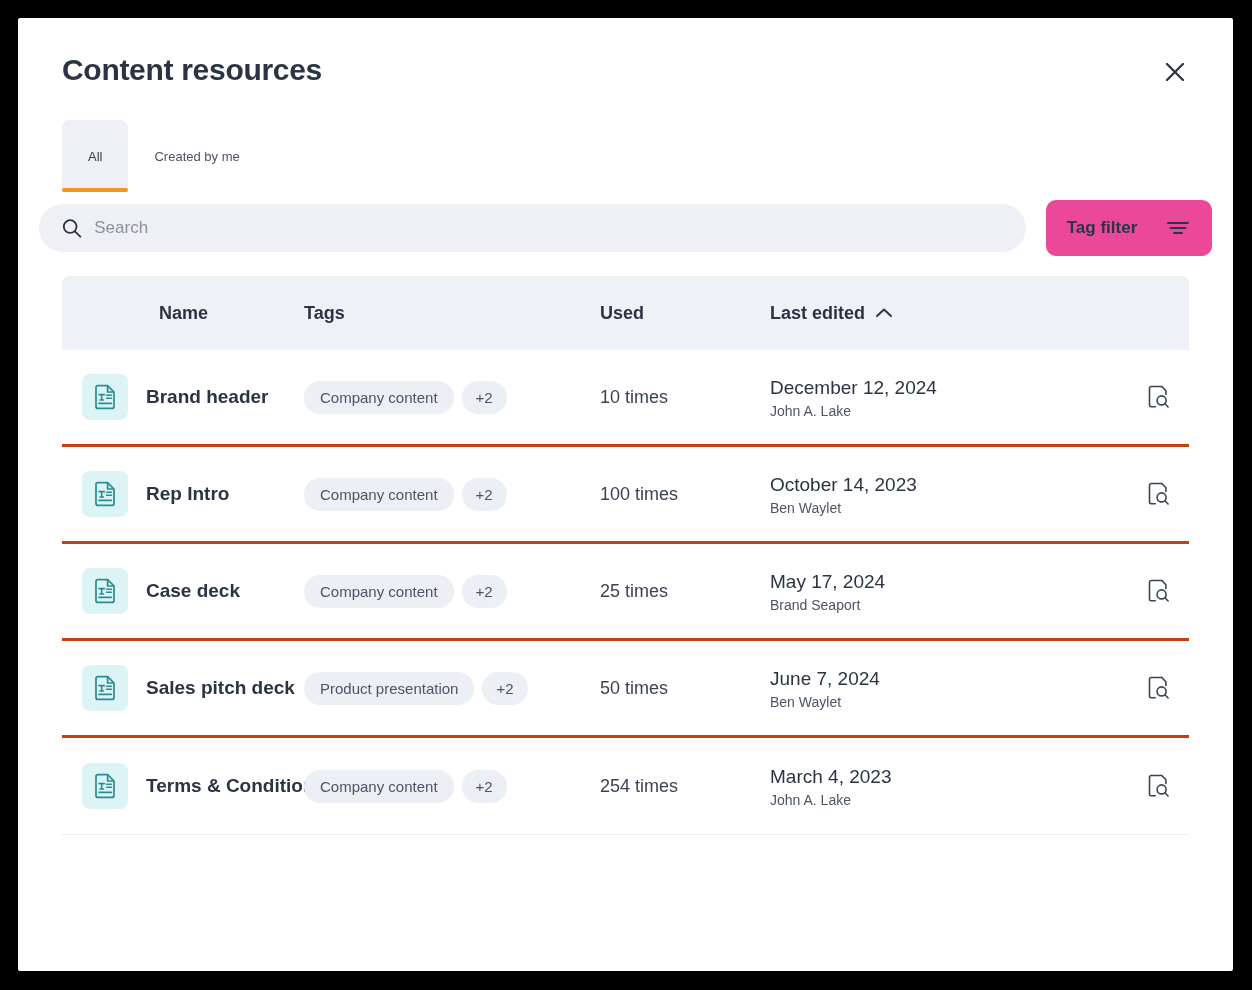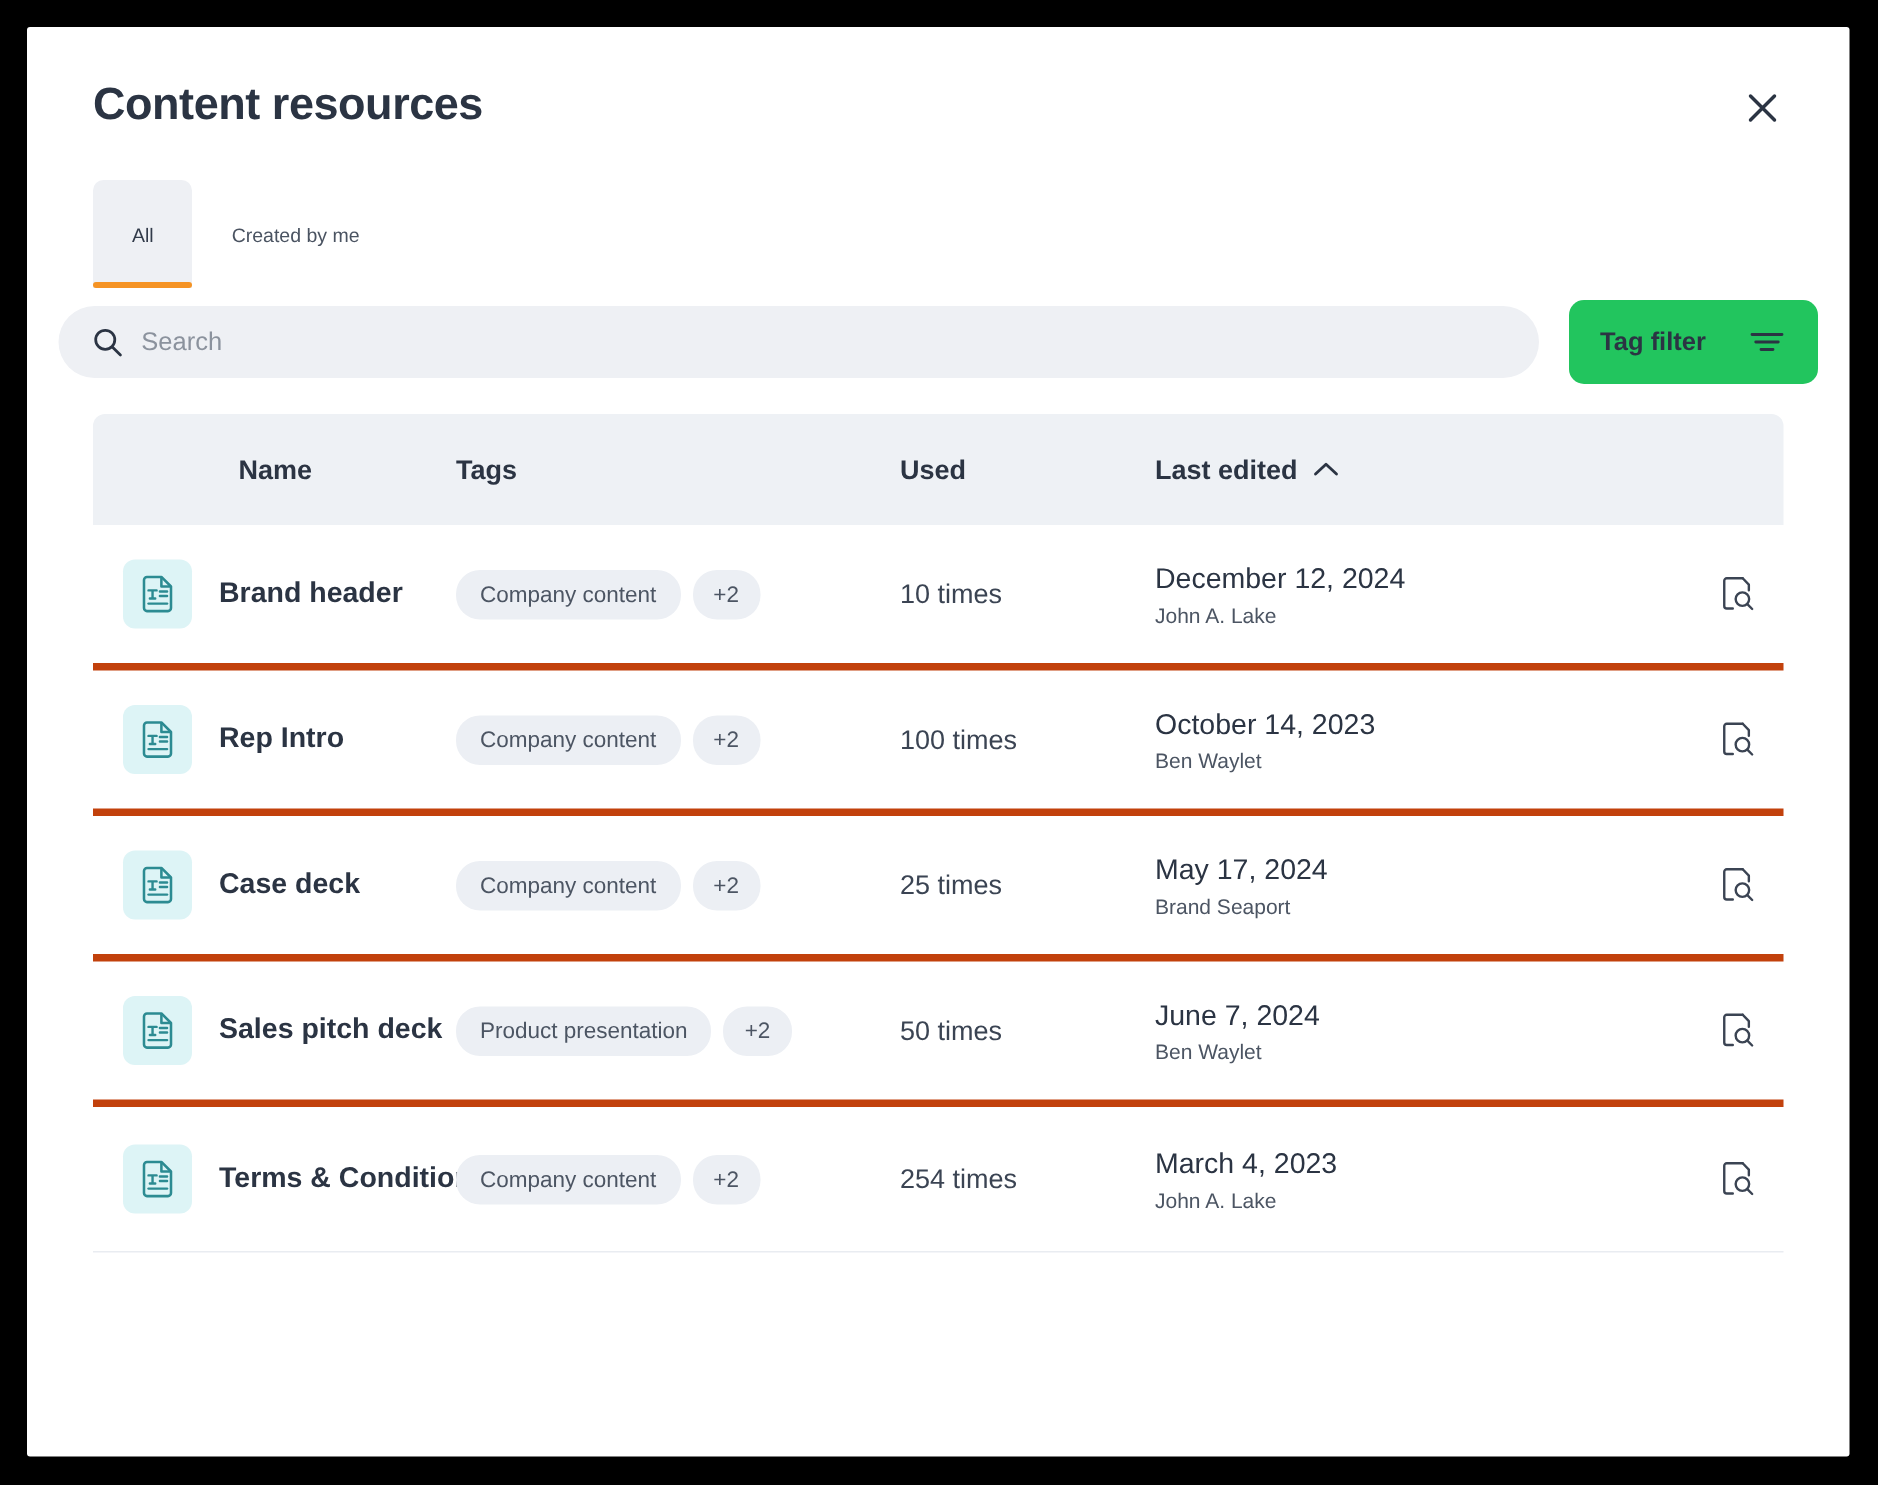--- a/index.html
+++ b/index.html
@@ -114,21 +114,21 @@
     font-size: 17px;
     color: #2b3443;
     width: 100%;
     height: 100%;
   }
   .search-input::placeholder { color: #8b929d; }
 
   .tag-filter {
     width: 166px;
     height: 56px;
-    background: #22c55e;
+    background: #ec4899;
     border-radius: 10px;
     display: flex;
     align-items: center;
     justify-content: center;
     gap: 28px;
     cursor: pointer;
   }
   .tag-filter-label {
     font-size: 17px;
     font-weight: bold;
@@ -157,21 +157,21 @@
   .col-name    { width: 242px; padding-left: 97px; }
   .col-tags    { width: 296px; }
   .col-used    { width: 170px; }
   .col-edited  { flex: 1 1 auto; }
   .col-action  { width: 62px; display: flex; justify-content: center; }
 
   .row {
     display: flex;
     align-items: center;
     height: 97px;
-    border-bottom: 5px solid #c2410c;
+    border-bottom: 3px solid #c2410c;
   }
   .row:last-child { border-bottom: 1px solid #e9ecf1; }
 
   .cell-name {
     width: 242px;
     display: flex;
     align-items: center;
     gap: 18px;
     padding-left: 20px;
   }

